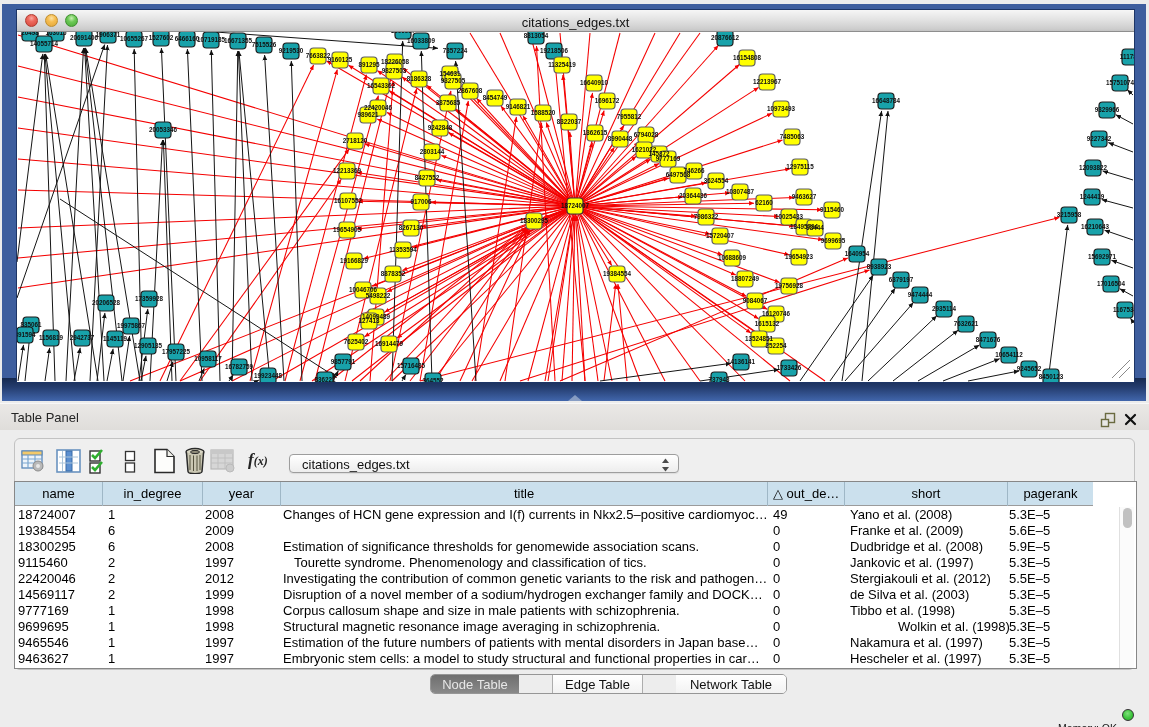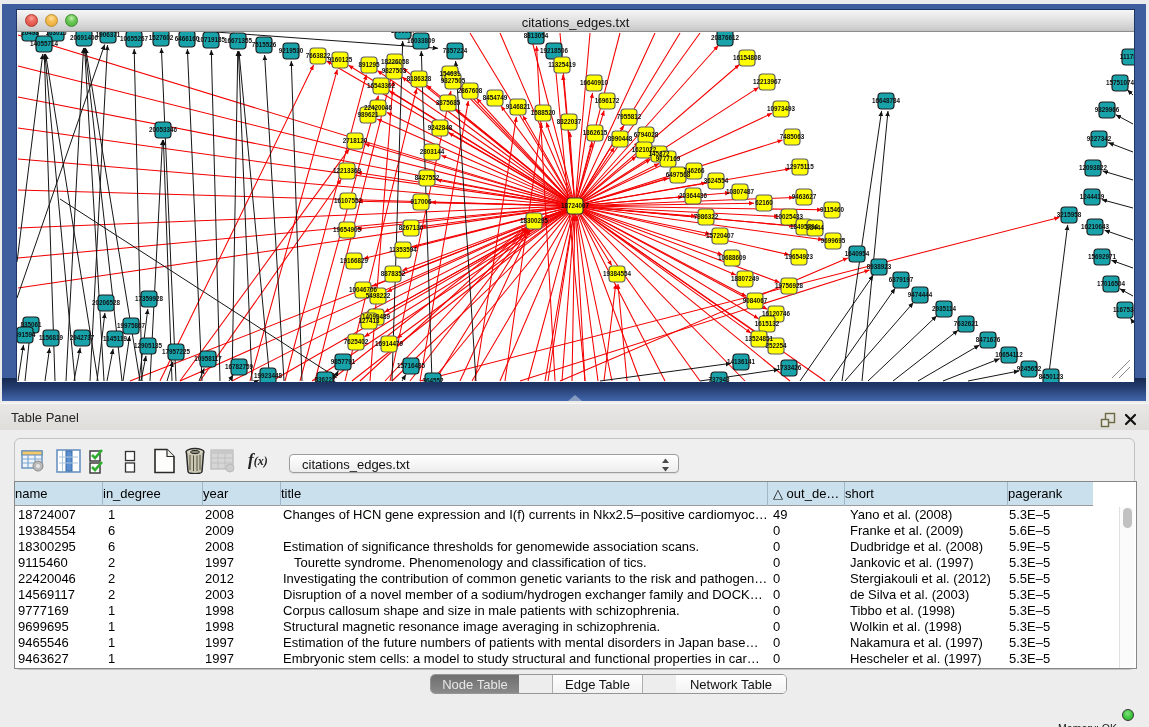--- a/index.html
+++ b/index.html
@@ -30,21 +30,21 @@
 #tp-header { position:absolute; left:0; top:403px; width:1149px; height:27px;
   background:linear-gradient(180deg,#eae8e6,#dfddda); border-top:1px solid #f8f8f8; }
 #tp-header .lab { position:absolute; left:11px; top:6px; font-size:13px; color:#252525; }
 #tp-body { position:absolute; left:0; top:430px; width:1149px; height:297px; background:#ededed; }
 #tp-round { position:absolute; left:14px; top:438px; width:1121px; height:232px;
   background:#efefef; border:1px solid #c2c2c2; border-radius:6px; }
 #tablebox { position:absolute; left:14px; top:481px; width:1123px; height:188px;
   border:1px solid #878787; background:#fff; }
 #thead { position:absolute; left:15px; top:482px; width:1078px; height:24px;
   background:#cbe0ed; border-bottom:1px solid #9b9b9b; }
-.hcell { position:absolute; top:0; height:24px; line-height:24px; text-align:left;
+.hcell { position:absolute; top:0; height:24px; line-height:24px; text-align:center;
   font-size:13px; color:#000; border-right:1px solid #9fb7c6; }
 .trow { position:absolute; left:0; width:1115px; height:16px; font-size:13px;
   color:#000; white-space:nowrap; }
 .trow span { position:absolute; top:0; }
 #vscroll { position:absolute; left:1119px; top:507px; width:15px; height:161px;
   background:#fbfbfb; border-left:1px solid #e0e0e0; }
 #vthumb { position:absolute; left:3px; top:1px; width:9px; height:20px;
   border-radius:4.5px; background:#c1c1c1; }
 
 
@@ -697,42 +697,42 @@
     <span style="left:108px">2</span>
     <span style="left:205px">2012</span>
     <span style="left:283px">Investigating the contribution of common genetic variants to the risk and pathogen…</span>
     <span style="left:773px">0</span>
     <span style="left:850px">Stergiakouli et al. (2012)</span>
     <span style="left:1009px">5.5E–5</span>
   </div>
 <div class="trow" style="top:586.8px">
     <span style="left:18px">14569117</span>
     <span style="left:108px">2</span>
-    <span style="left:205px">2003</span>
+    <span style="left:205px">1999</span>
     <span style="left:283px">Disruption of a novel member of a sodium/hydrogen exchanger family and DOCK…</span>
     <span style="left:773px">0</span>
     <span style="left:850px">de Silva et al. (2003)</span>
     <span style="left:1009px">5.3E–5</span>
   </div>
 <div class="trow" style="top:602.7px">
     <span style="left:18px">9777169</span>
     <span style="left:108px">1</span>
     <span style="left:205px">1998</span>
     <span style="left:283px">Corpus callosum shape and size in male patients with schizophrenia.</span>
     <span style="left:773px">0</span>
     <span style="left:850px">Tibbo et al. (1998)</span>
     <span style="left:1009px">5.3E–5</span>
   </div>
 <div class="trow" style="top:618.6px">
     <span style="left:18px">9699695</span>
     <span style="left:108px">1</span>
     <span style="left:205px">1998</span>
     <span style="left:283px">Structural magnetic resonance image averaging in schizophrenia.</span>
     <span style="left:773px">0</span>
-    <span style="left:850px">Wolkin et al. (1998)</span>
+    <span style="left:898px">Wolkin et al. (1998)</span>
     <span style="left:1009px">5.3E–5</span>
   </div>
 <div class="trow" style="top:634.6px">
     <span style="left:18px">9465546</span>
     <span style="left:108px">1</span>
     <span style="left:205px">1997</span>
     <span style="left:283px">Estimation of the future numbers of patients with mental disorders in Japan base…</span>
     <span style="left:773px">0</span>
     <span style="left:850px">Nakamura et al. (1997)</span>
     <span style="left:1009px">5.3E–5</span>

